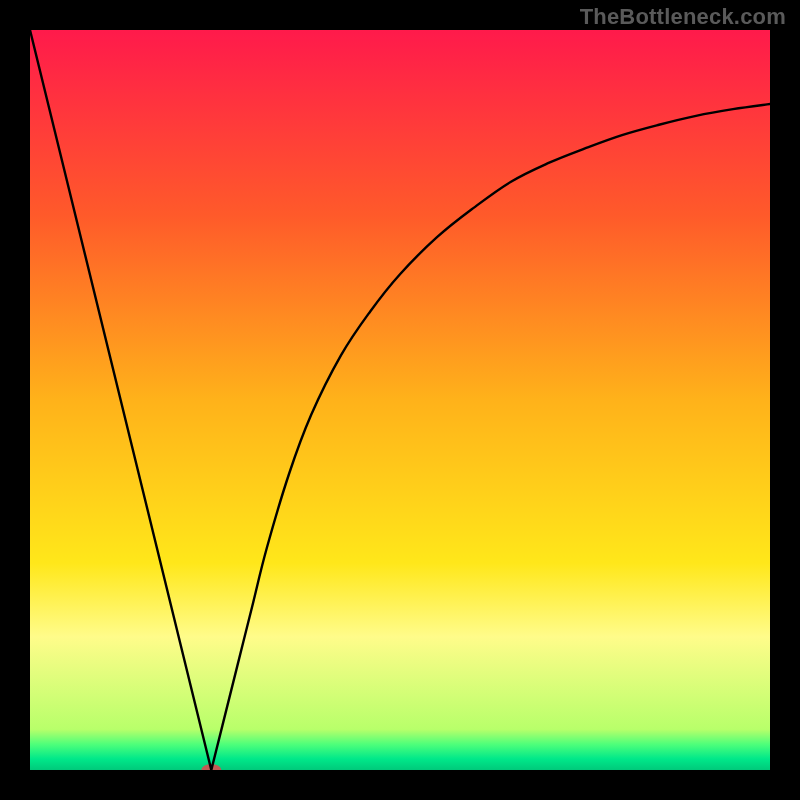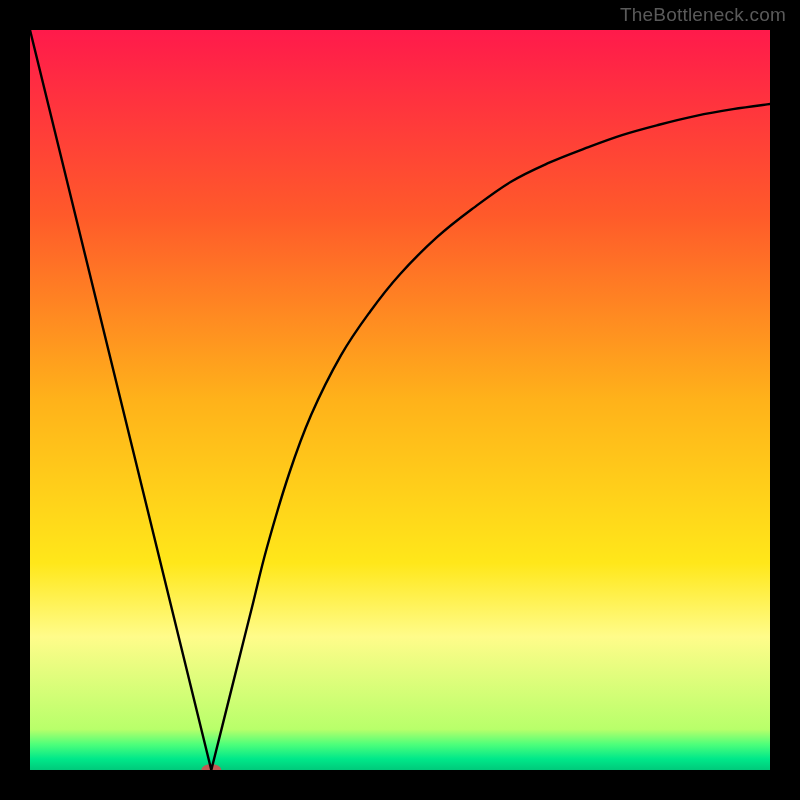--- a/index.html
+++ b/index.html
@@ -24,22 +24,22 @@
     left: 0;
     top: 0;
     width: 740px;
     height: 740px;
   }
   .watermark {
     position: absolute;
     top: 4px;
     right: 14px;
     color: #5a5a5a;
-    font-size: 19px;
-    font-weight: 400;
+    font-size: 22px;
+    font-weight: 700;
     letter-spacing: 0.2px;
     user-select: none;
     margin-left: 38px;
   }
   svg { display: block; }
 </style>
 </head>
 <body>
 
 <div class="frame">

